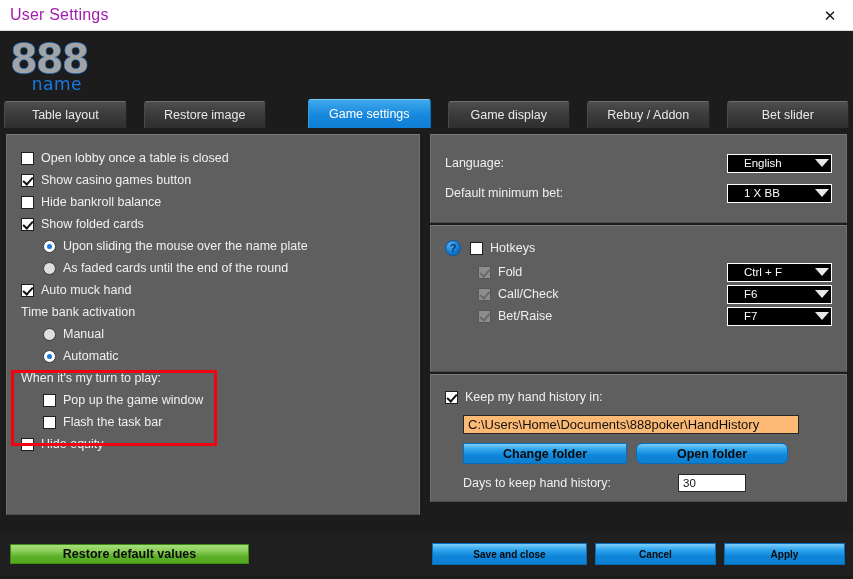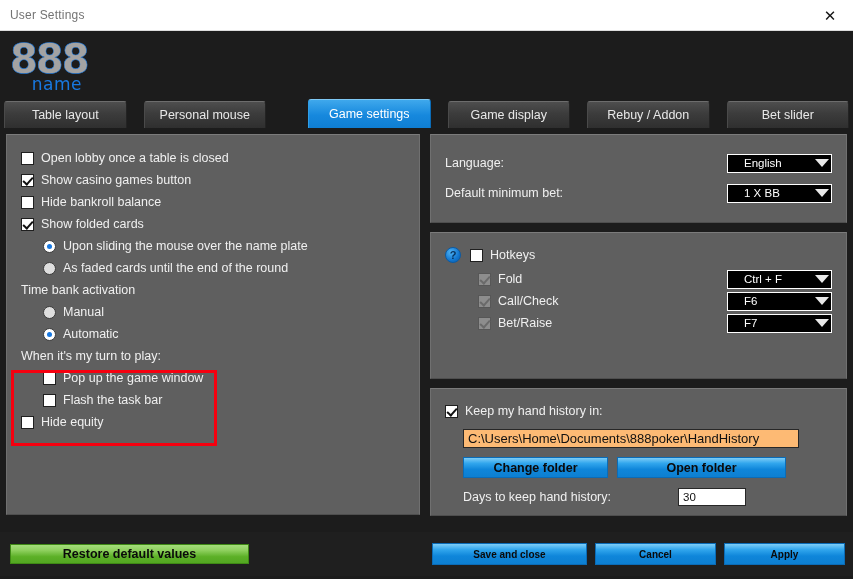--- a/index.html
+++ b/index.html
@@ -14,22 +14,22 @@
   
   .titlebar {
     height: 31px;
     background: #ffffff;
     border-bottom: 1px solid #dcdcdc;
     display: flex;
     align-items: center;
     position: relative;
   }
   .titlebar-text {
-    font-size: 12px;
-    color: #737373;
+    font-size: 16px;
+    color: #a21caf;
     padding-left: 10px;
     letter-spacing: .2px;
   }
   .close-btn {
     position: absolute;
     right: 0; top: 0;
     width: 46px; height: 30px;
     display: flex; align-items: center; justify-content: center;
     color: #111;
     font-size: 15px;
@@ -110,21 +110,21 @@
   }
 
   
   .content {
     display: flex;
     padding: 6px 6px 0 6px;
     gap: 10px;
     height: 404px;
   }
   .col-left { width: 414px; }
-  .col-right { flex: 1; display: flex; flex-direction: column; gap: 9px; }
+  .col-right { flex: 1; display: flex; flex-direction: column; gap: 2px; }
 
   .panel {
     background: #5f5f5f;
     border: 1px solid #707070;
     border-top-color: #7b7b7b;
     border-bottom-color: #4e4e4e;
   }
   .panel-left { height: 381px; padding: 12px 14px; position: relative; }
   .panel-lang { height: 89px; padding: 15px 14px; }
   .panel-hotkeys { height: 147px; padding: 12px 14px; }
@@ -279,22 +279,22 @@
     border: 1px solid #0b6cb7;
     color: #0a0a0a;
     font-size: 12.5px;
     font-weight: bold;
     display: flex;
     align-items: center;
     justify-content: center;
     cursor: default;
     user-select: none;
   }
-  .btn-change { width: 145px; }
-  .btn-open { width: 169px; }
+  .btn-change { width: 164px; }
+  .btn-open { width: 152px; border-radius: 6px; }
   .days-row { display: flex; align-items: center; margin: 10px 0 0 18px; }
   .days-label { color: #f0f0f0; font-size: 12.5px; width: 215px; }
   .days-input {
     width: 68px; height: 18px;
     background: #ffffff;
     border: 1px solid #272727;
     color: #111;
     font-size: 11.5px;
     padding-left: 4px;
     display: flex;
@@ -357,21 +357,21 @@
       <div class="logo-888">888</div>
       <div class="logo-poker">name</div>
     </div>
   </div>
 
   <div class="tabbar">
     <div class="tab">
         <span>Table layout</span>
       </div>
     <div class="tab">
-        <span>Personal mouse</span>
+        <span>Restore image</span>
       </div>
     <div class="tab active">
         <span>Game settings</span>
       </div>
     <div class="tab">
         <span>Game display</span>
       </div>
     <div class="tab">
         <span>Rebuy / Addon</span>
       </div>
@@ -408,20 +408,24 @@
         <div class="row indent1">
           <span class="rb sel"></span>
           <span>Upon sliding the mouse over the name plate</span>
         </div>
 
         <div class="row indent1">
           <span class="rb"></span>
           <span>As faded cards until the end of the round</span>
         </div>
 
+        <div class="row">
+          <span class="cb checked"></span>
+          <span>Auto muck hand</span>
+        </div>
 
         <div class="plain">Time bank activation</div>
 
         <div class="row indent1">
           <span class="rb"></span>
           <span>Manual</span>
         </div>
 
         <div class="row indent1">
           <span class="rb sel"></span>

